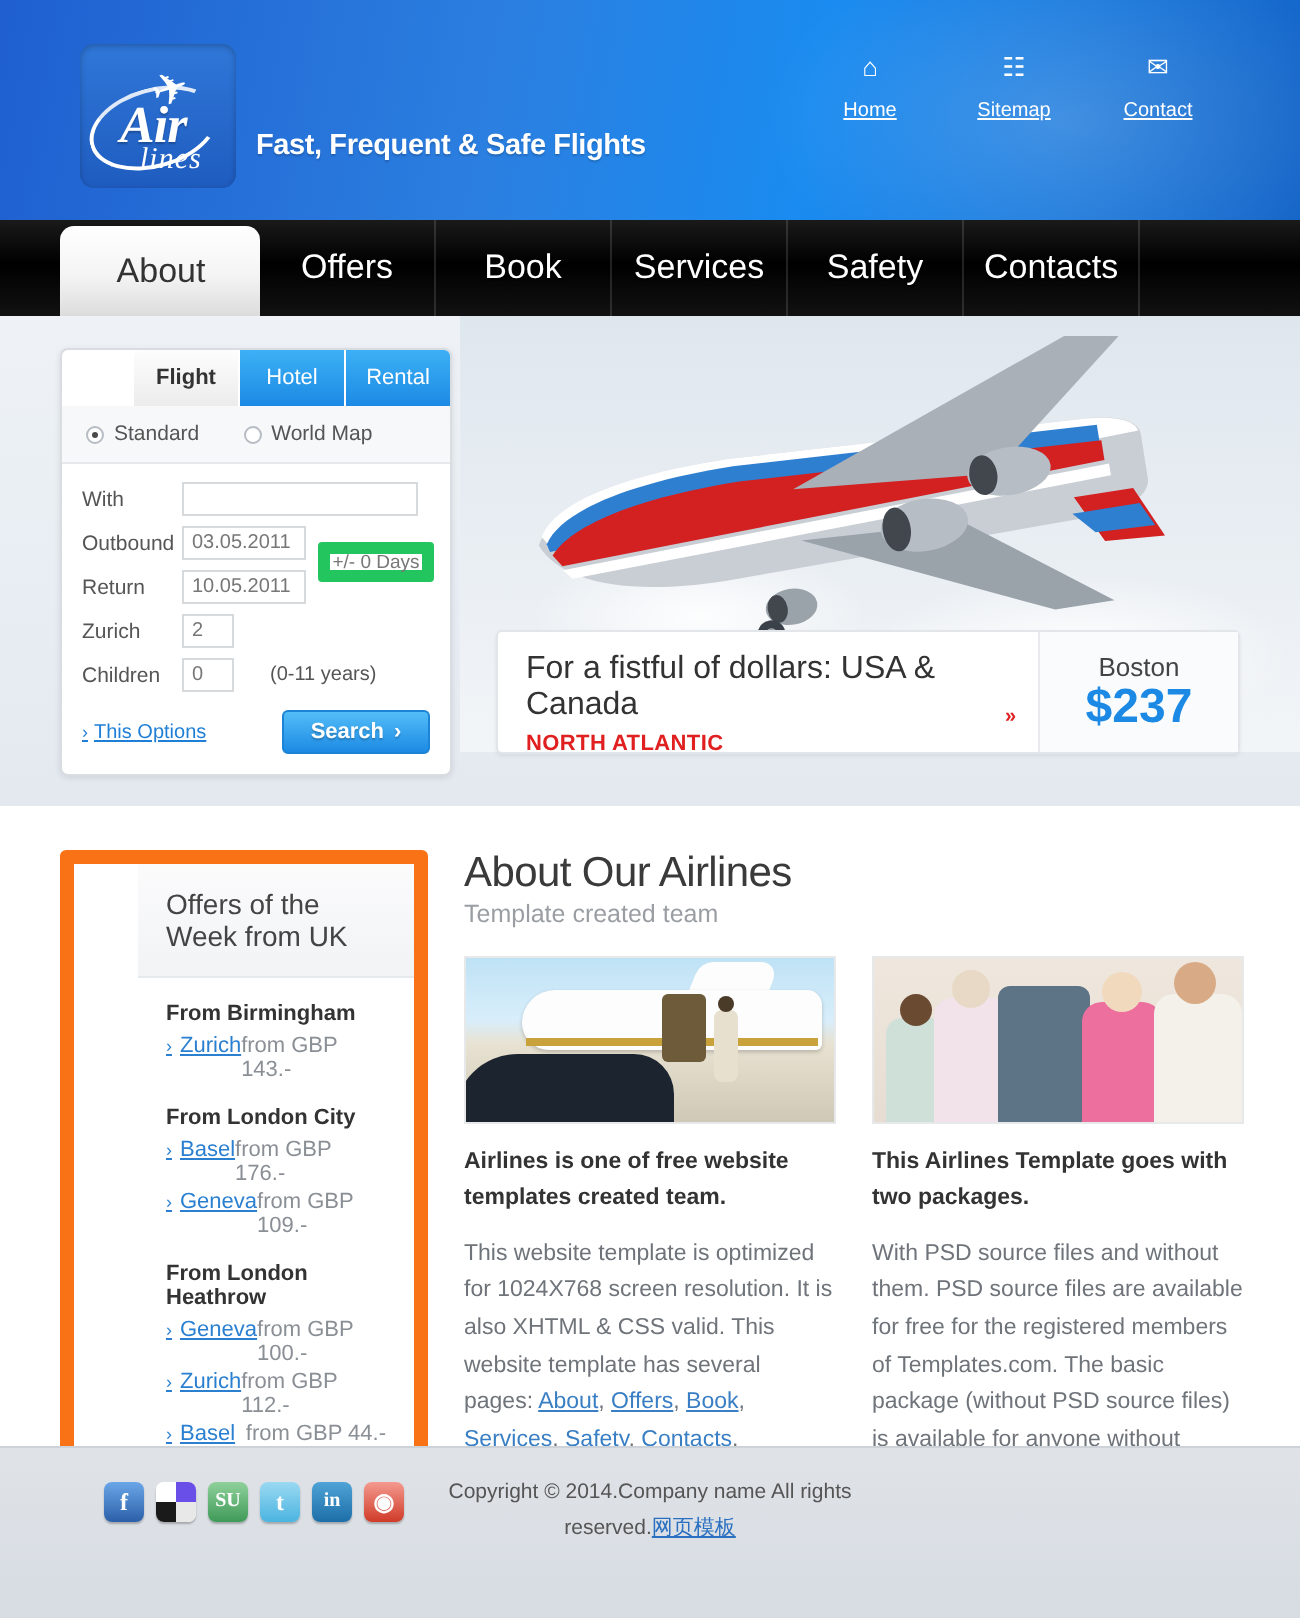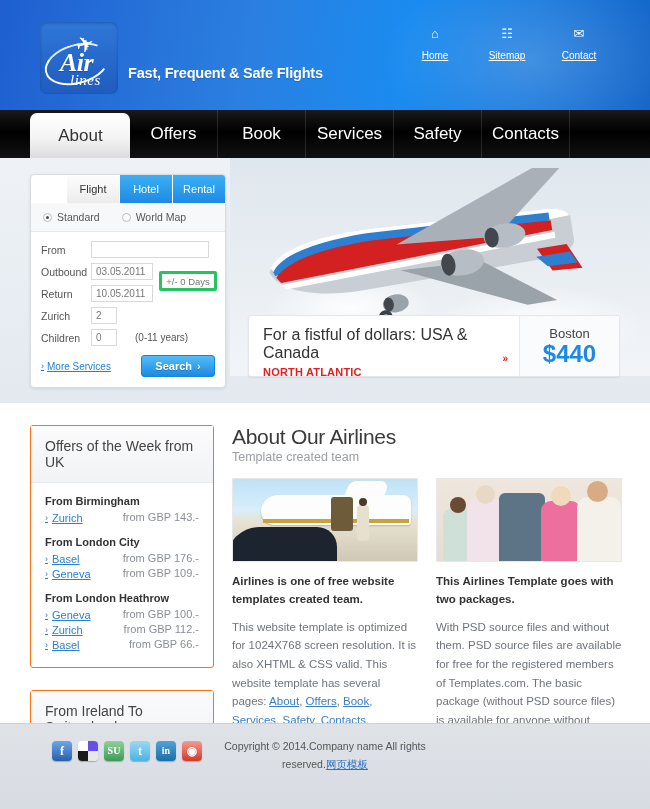--- a/index.html
+++ b/index.html
@@ -99,21 +99,21 @@
   .sb-tabs{ display:flex; height:28px; }
   .sb-tab{
     flex:1; display:flex; align-items:center; justify-content:center;
     font-size:11px; color:#fff; cursor:pointer;
     background:linear-gradient(180deg,#3cb0f5,#1c8ae4);
     border-right:1px solid #fff;
   }
   .sb-tab:last-child{ border-right:none; border-radius:0 3px 0 0; }
   .sb-tab.active{
     background:linear-gradient(180deg,#fdfdfd,#ececec);
-    color:#333; font-weight:normal; border-radius:3px 0 0 0;margin-left:36px;
+    color:#333; font-weight:bold; border-radius:3px 0 0 0;margin-left:36px;
   }
   .sb-radios{
     display:flex; align-items:center; gap:22px;
     padding:8px 12px; background:#f7f8f9; border-bottom:1px solid #e6e9ec;
     font-size:10.5px; color:#555;
   }
   .rad{ display:flex; align-items:center; gap:5px; }
   .rad .dot{
     width:9px; height:9px; border-radius:50%;
     border:1px solid #b6bcc4; background:#fff; display:inline-block; position:relative;
@@ -129,21 +129,21 @@
     height:17px; border:1px solid #d7dadd; background:#fff;
     font-size:10px; color:#777; padding:0 4px; line-height:15px;
     font-family:"Liberation Sans", sans-serif;
   }
   .w-wide{ width:118px; }
   .w-date{ width:62px; }
   .w-num{ width:26px; }
   .hint{ font-size:10px; color:#555; margin-left:18px; }
   .pmdays{
     position:absolute; right:-2px; top:8px; width:58px; height:20px;
-    border:3px solid #22c55e; background:#fff; border-radius:2px;
+    border:6px solid #22c55e; background:#fff; border-radius:2px;
     font-size:9.5px; color:#777; display:flex; align-items:center; justify-content:center;
   }
   .sb-actions{ display:flex; align-items:center; justify-content:space-between; margin-top:9px; }
   .more-opt{ font-size:10px; color:#1f7fd6; text-decoration:underline; display:flex; align-items:center; gap:3px;}
   .arr{ color:#1f7fd6; font-size:9px; text-decoration:none; }
   .btn-search{
     width:74px; height:22px; border-radius:3px; border:1px solid #1b84d6;
     background:linear-gradient(180deg,#53bdf8,#1c8ae4);
     color:#fff; font-size:11px; font-weight:bold; display:flex;
     align-items:center; justify-content:center; gap:5px; cursor:pointer;
@@ -163,21 +163,21 @@
   .cap-right{
     width:100px; border-left:1px solid #e8eaed; background:#fafbfc;
     display:flex; flex-direction:column; align-items:center; justify-content:center;
   }
   .cap-city{ font-size:13px; color:#444; }
   .cap-price{ font-size:24px; color:#1c8ae4; font-weight:bold; line-height:1.05; }
 
   
   .content{ display:flex; padding:22px 28px 0 30px; gap:18px; background:#fff; }
   .col-left{ width:185px; }
-  .panel{ border:1px solid #f97316; border-radius:3px; margin-bottom:22px; background:#fff; }
+  .panel{ border:7px solid #f97316; border-radius:3px; background:#fff;padding-left:32px; }
   .panel-head{
     padding:12px 14px; font-size:14px; color:#444;
     background:linear-gradient(180deg,#fbfbfc,#f2f3f5); border-bottom:1px solid #e7eaed;
   }
   .panel-body{ padding:12px 14px 14px 14px; }
   .offer-group{ margin-bottom:12px; }
   .offer-group:last-child{ margin-bottom:0; }
   .og-title{ font-size:11px; font-weight:bold; color:#333; margin-bottom:4px; }
   .og-row{ display:flex; align-items:baseline; justify-content:space-between; margin-bottom:2px; }
   .og-city{ font-size:11px; color:#2a7fd0; text-decoration:underline; display:flex; align-items:center; gap:4px;}
@@ -321,21 +321,21 @@
           <span>Standard</span>
         </label>
         <label class="rad">
           <span class="dot"></span>
           <span>World Map</span>
         </label>
       </div>
 
       <div class="sb-form">
         <div class="frow">
-          <span class="flabel">From</span>
+          <span class="flabel">With</span>
           <input class="finput w-wide" value="" style="">
         </div>
         <div class="frow">
           <span class="flabel">Outbound</span>
           <input class="finput w-date" value="03.05.2011" style="">
           <div class="pmdays">+/- 0 Days</div>
         </div>
         <div class="frow">
           <span class="flabel">Return</span>
           <input class="finput w-date" value="10.05.2011" style="">
@@ -346,40 +346,40 @@
         </div>
         <div class="frow">
           <span class="flabel">Children</span>
           <input class="finput w-num" value="0" style="">
           <span class="hint">(0-11 years)</span>
         </div>
 
         <div class="sb-actions">
           <a class="more-opt" href="#">
             <span class="arr">›</span>
-            <span>More Services</span>
+            <span>This Options</span>
           </a>
           <button class="btn-search">
             <span>Search</span>
             <span>›</span>
           </button>
         </div>
       </div>
     </div>
   </div>
 
   <div class="caption">
     <div class="cap-left">
       <div class="cap-title">For a fistful of dollars: USA &amp; Canada</div>
       <div class="cap-sub">NORTH ATLANTIC</div>
       <div class="cap-arrows">»</div>
     </div>
     <div class="cap-right">
       <div class="cap-city">Boston</div>
-      <div class="cap-price">$440</div>
+      <div class="cap-price">$237</div>
     </div>
   </div>
 
   <div class="content">
 
     <div class="col-left">
 
       <div class="panel">
         <div class="panel-head">Offers of the Week from UK</div>
         <div class="panel-body">
@@ -427,21 +427,21 @@
                 <span class="ca">›</span>
                 <span>Zurich</span>
               </a>
               <span class="og-price">from GBP 112.-</span>
             </div>
             <div class="og-row">
               <a class="og-city" href="#">
                 <span class="ca">›</span>
                 <span>Basel</span>
               </a>
-              <span class="og-price">from GBP 66.-</span>
+              <span class="og-price">from GBP 44.-</span>
             </div>
           </div>
 
         </div>
       </div>
 
       <div class="panel">
         <div class="panel-head">From Ireland To Switzerland</div>
         <div class="panel-body">
           <div class="offer-group">

